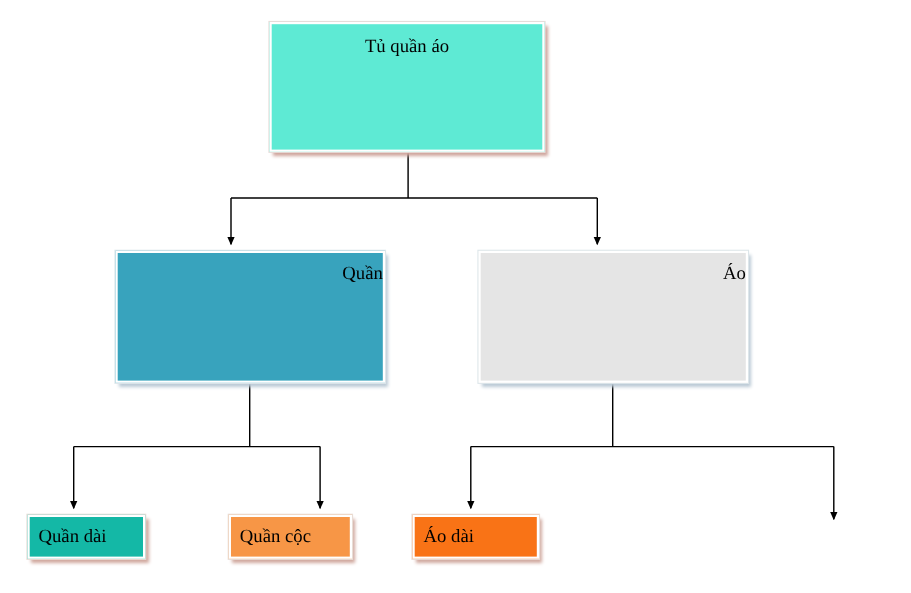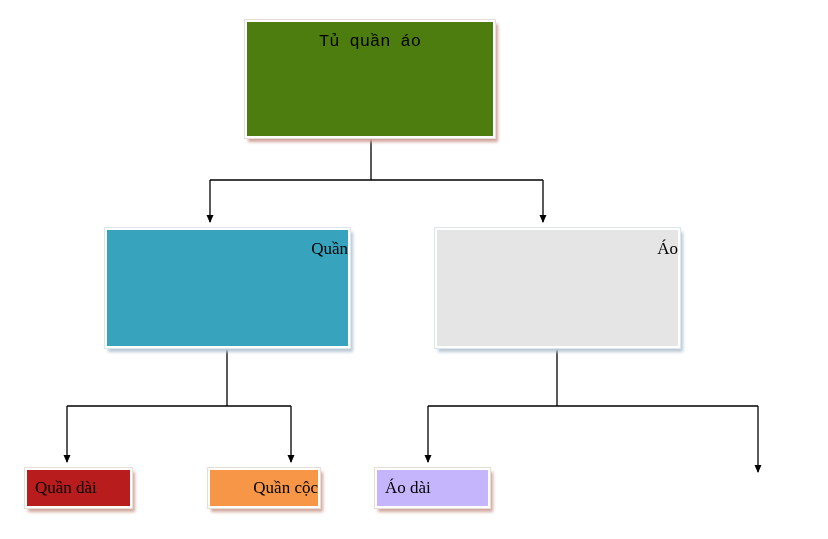--- a/index.html
+++ b/index.html
@@ -81,38 +81,38 @@
     <line x1="67" y1="406" x2="291" y2="406" stroke="#000" stroke-width="1.3"></line>
     <line x1="67" y1="406" x2="67" y2="462" stroke="#000" stroke-width="1.3" marker-end="url(#arrow)"></line>
     <line x1="291" y1="406" x2="291" y2="462" stroke="#000" stroke-width="1.3" marker-end="url(#arrow)"></line>
 
     <line x1="557" y1="348" x2="557" y2="406" stroke="#000" stroke-width="1.3"></line>
     <line x1="428" y1="406" x2="758" y2="406" stroke="#000" stroke-width="1.3"></line>
     <line x1="428" y1="406" x2="428" y2="462" stroke="#000" stroke-width="1.3" marker-end="url(#arrow)"></line>
     <line x1="758" y1="406" x2="758" y2="472" stroke="#000" stroke-width="1.3" marker-end="url(#arrow)"></line>
   </svg>
 
-  <div class="node node-root" style="background: #4d7c0f; font-family: Liberation Mono, monospace;">
+  <div class="node node-root" style="background: #5eead4;">
     <span>Tủ quần áo</span>
   </div>
 
   <div class="node node-branch node-branch-quan" style="background: rgb(56, 163, 189);">
     <span>Quần</span>
   </div>
 
   <div class="node node-branch node-branch-ao" style="background: #e5e5e5;">
     <span>Áo</span>
   </div>
 
-  <div class="node node-leaf leaf-quan-dai" style="background: #b91c1c;">
+  <div class="node node-leaf leaf-quan-dai" style="background: #14b8a6;">
     <span>Quần dài</span>
   </div>
 
-  <div class="node node-leaf leaf-quan-coc" style="background: rgb(247, 150, 70); justify-content: flex-end;">
+  <div class="node node-leaf leaf-quan-coc" style="background: rgb(247, 150, 70);">
     <span>Quần cộc</span>
   </div>
 
-  <div class="node node-leaf leaf-ao-dai" style="background: #c4b5fd;">
+  <div class="node node-leaf leaf-ao-dai" style="background: #f97316;">
     <span>Áo dài</span>
   </div>
 
 
 </div>
 
 </body></html>

